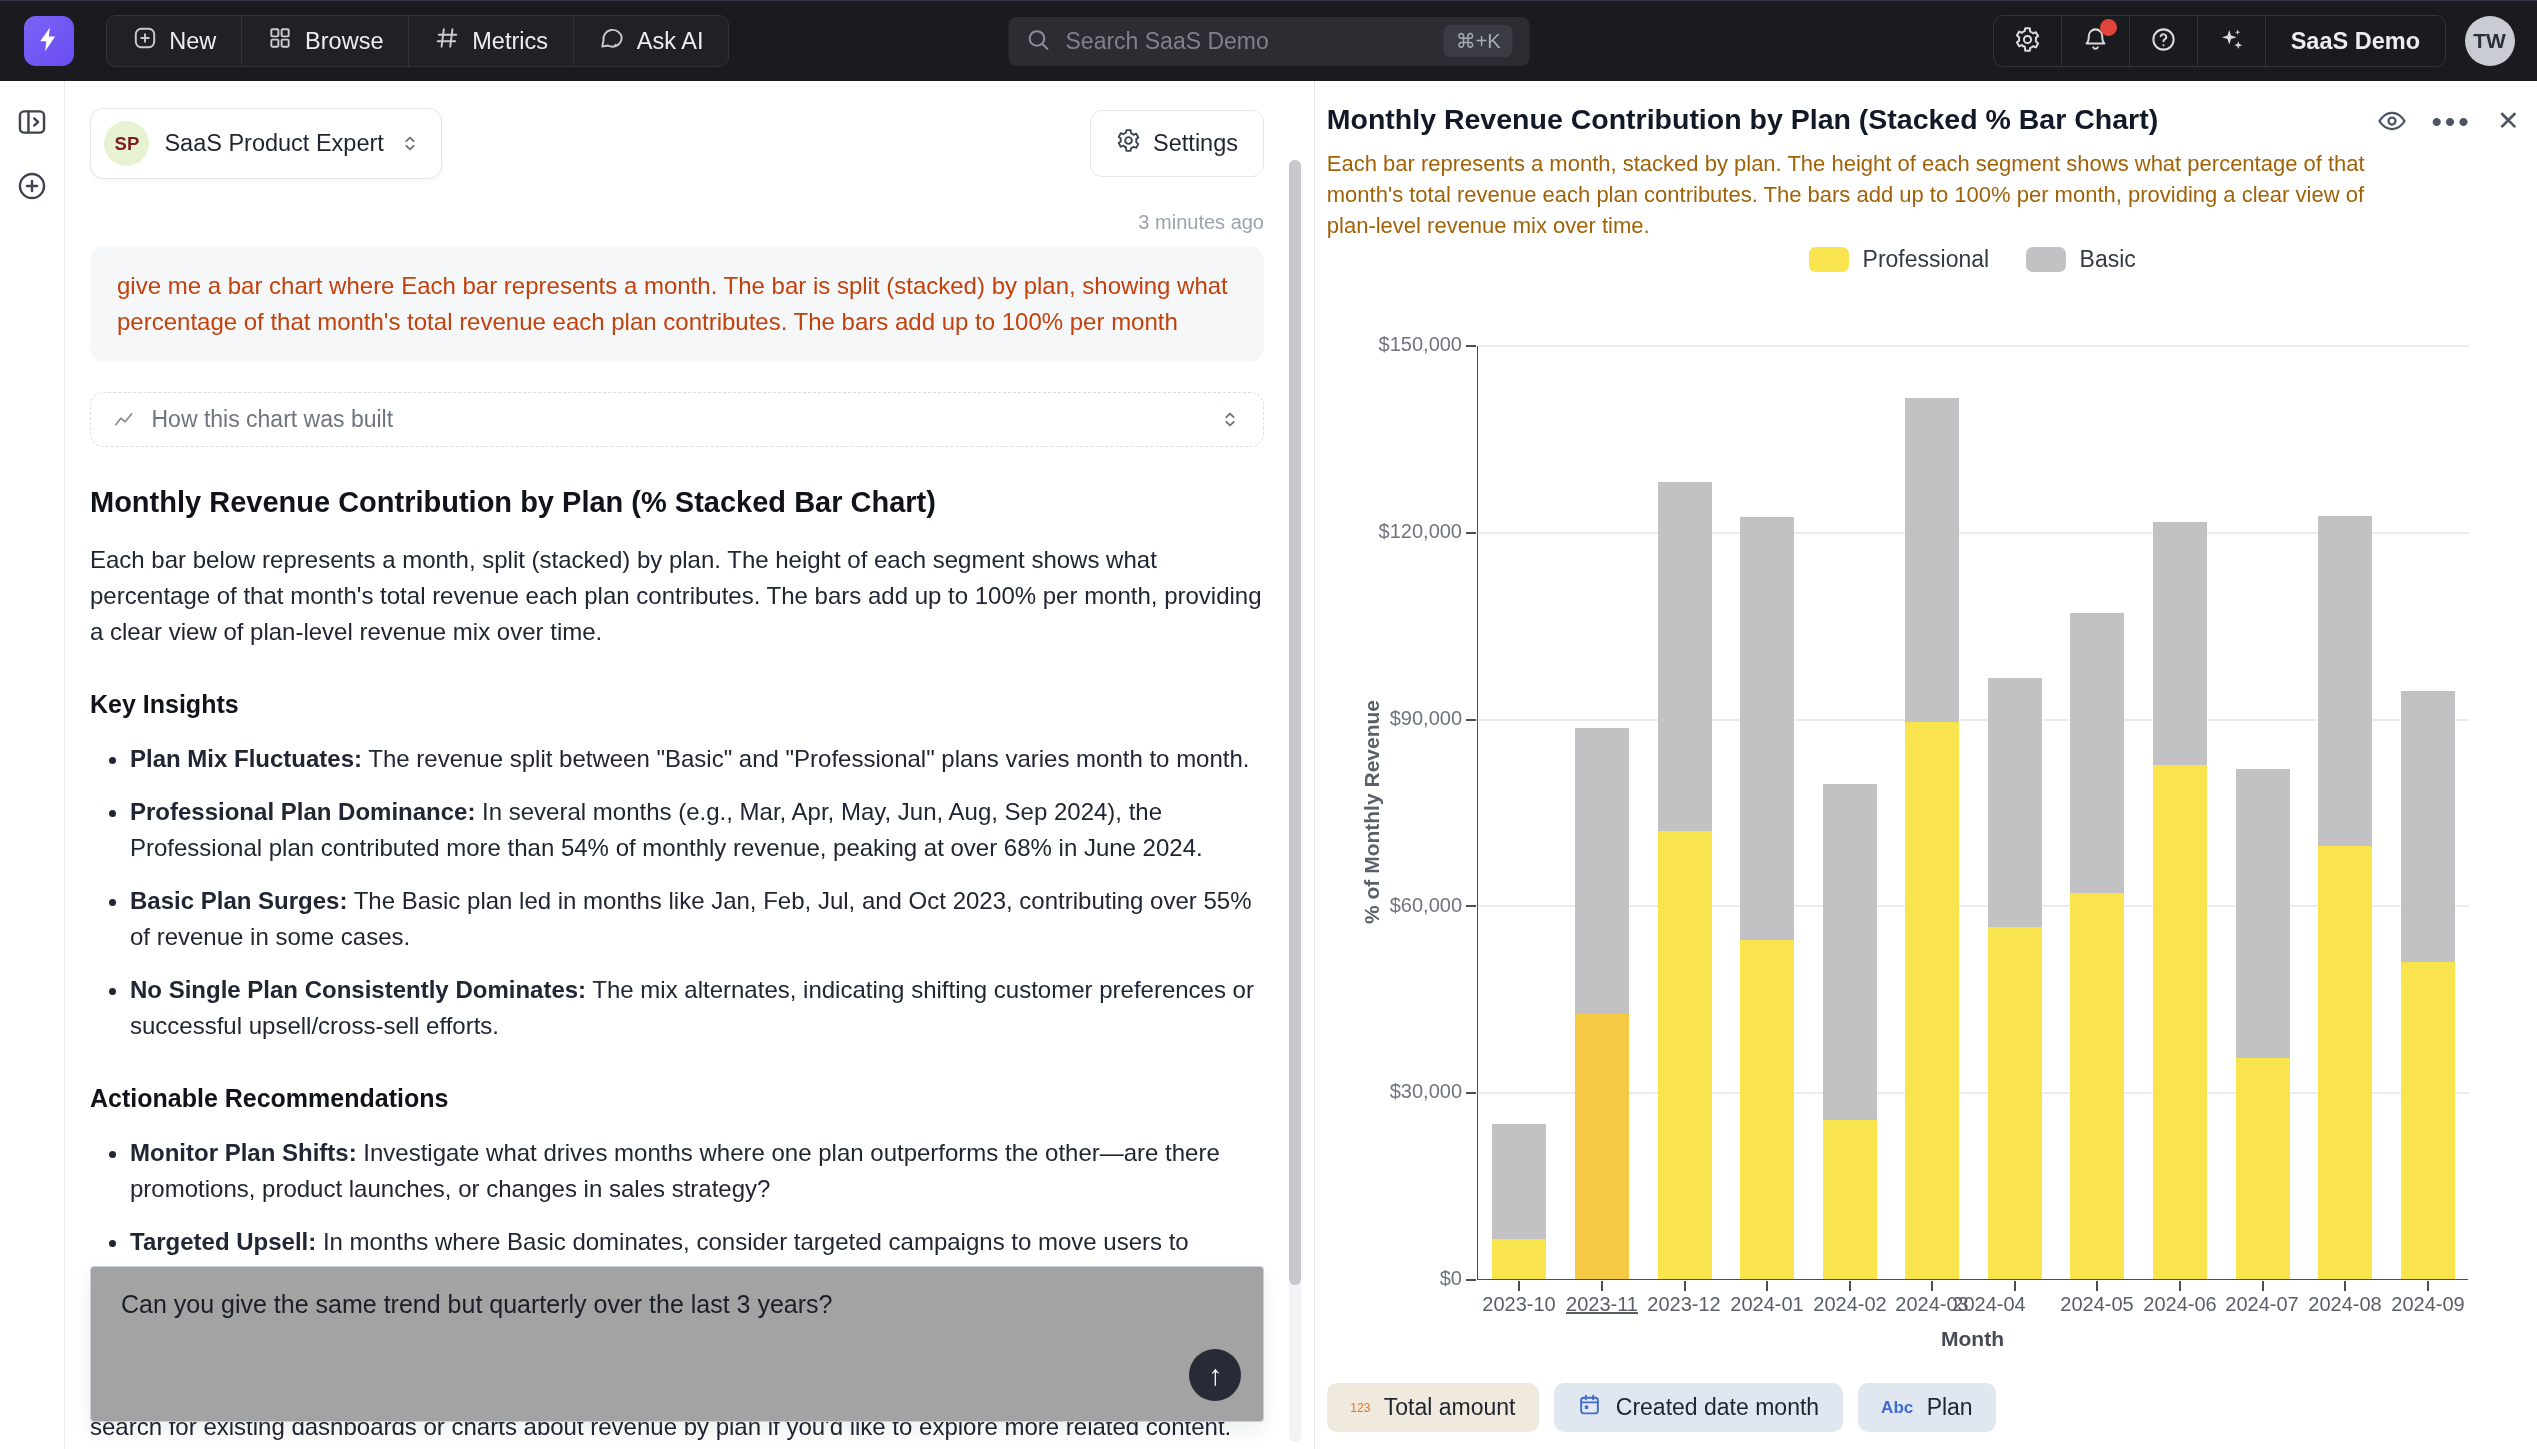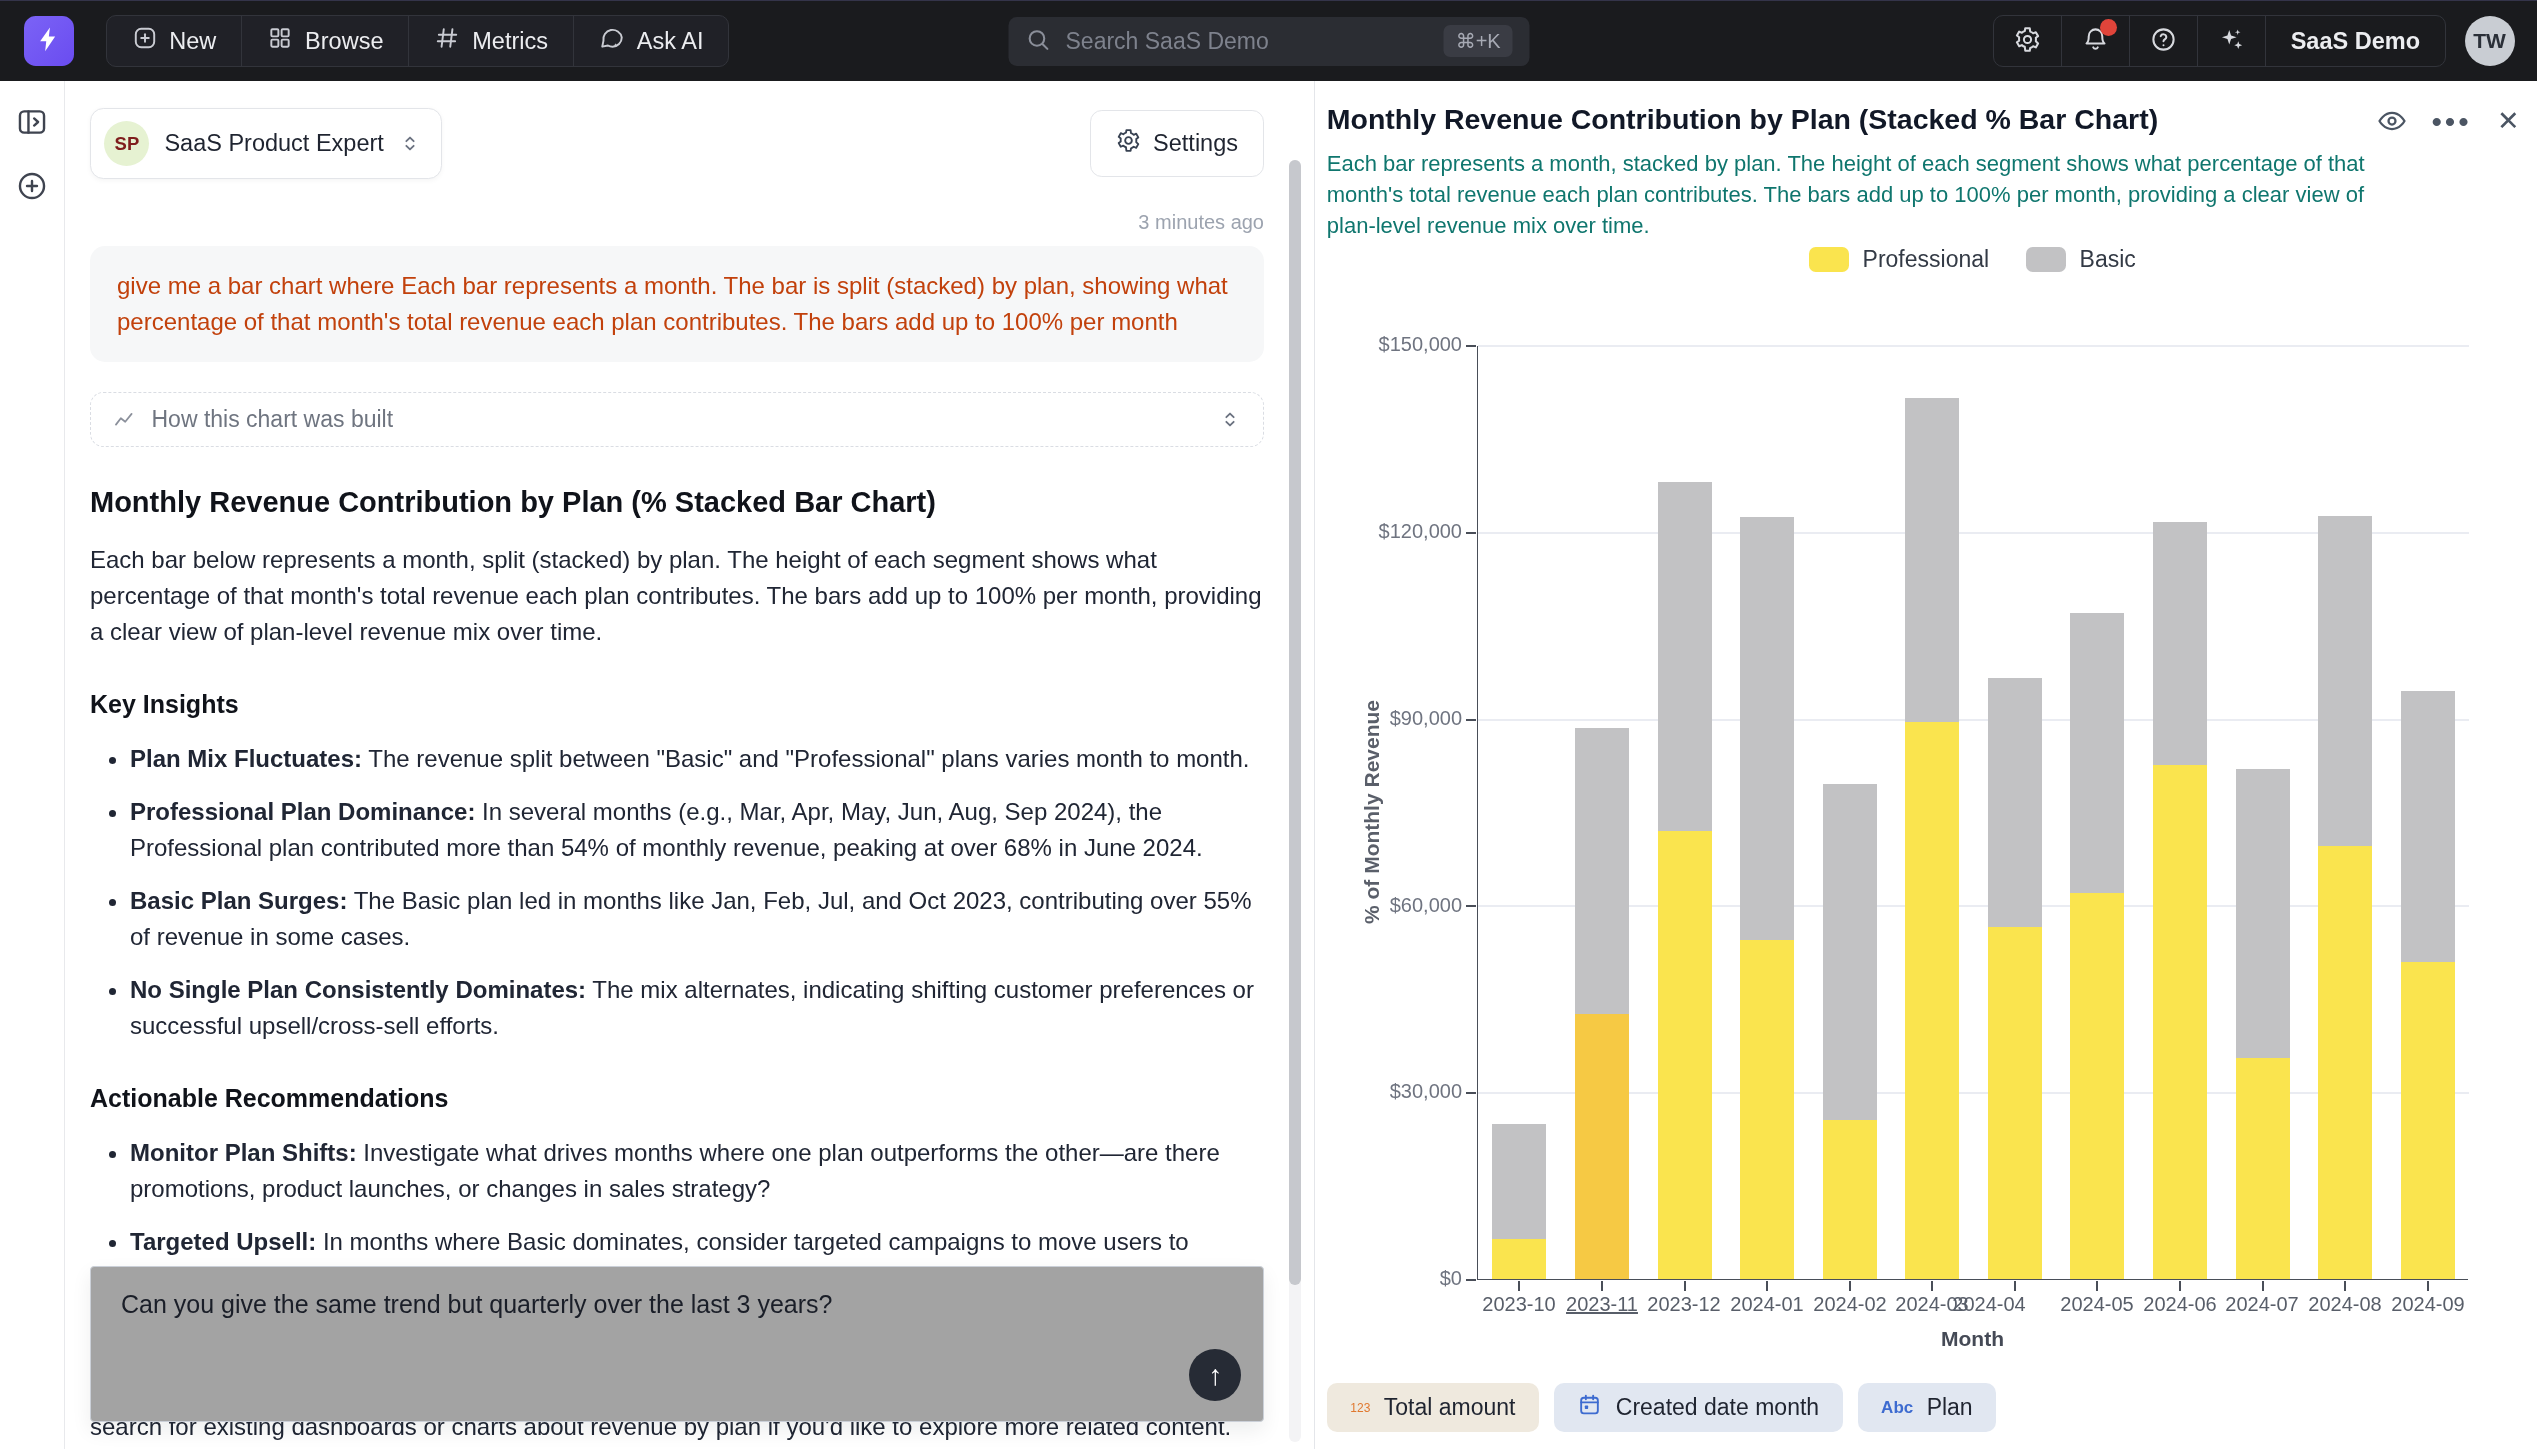--- a/index.html
+++ b/index.html
@@ -66,21 +66,21 @@
   .sb-thumb { position:absolute; right:13.4px; top:79px; height:1125px; width:11.8px; border-radius:5.9px; background:#C6C8CD; cursor:grab; }
 
   
   .panel { position:relative; flex:1; border-left:0.8px solid #E4E6EA; }
   .p-title { position:absolute; left:11.8px; top:22px; width:1033px; font-size:28.5px; font-weight:700; color:#111827; }
   .p-icons { position:absolute; right:18.5px; top:25px; display:flex; align-items:center; gap:25px; color:#4B5563; }
   .p-icons .pic { cursor:pointer; display:flex; align-items:center; }
   .p-icons svg { width:30px; height:30px; }
   .dots { font-size:28.5px; font-weight:700; letter-spacing:3.4px; line-height:30px; }
   .close-x { font-size:27px; line-height:30px; }
-  .p-desc { position:absolute; left:11.8px; top:67px; width:1058px; font-size:22px; line-height:31px; color:#0f766e; }
+  .p-desc { position:absolute; left:11.8px; top:67px; width:1058px; font-size:22px; line-height:31px; color:#a16207; }
   .legend { position:absolute; left:162px; top:165px; width:991px; display:flex; justify-content:center; gap:37px; }
   .legend-item { display:flex; align-items:center; gap:13.4px; cursor:pointer; }
   .legend-swatch { width:40px; height:25px; border-radius:6.7px; }
   .legend-label { font-size:23px; color:#333A45; }
 
   .plot { position:absolute; left:162px; top:265px; width:991px; height:934px; border-left:1.7px solid #494E58; border-bottom:1.7px solid #494E58; }
   .gridline { position:absolute; left:0; width:991px; height:1.7px; background:#EAECF2; }
   .ytick { position:absolute; left:-11.8px; width:10px; height:1.7px; background:#494E58; }
   .ylabel { position:absolute; left:-181px; width:165px; text-align:right; font-size:20px; color:#6F7480; }
   .seg { position:absolute; width:54px; }

